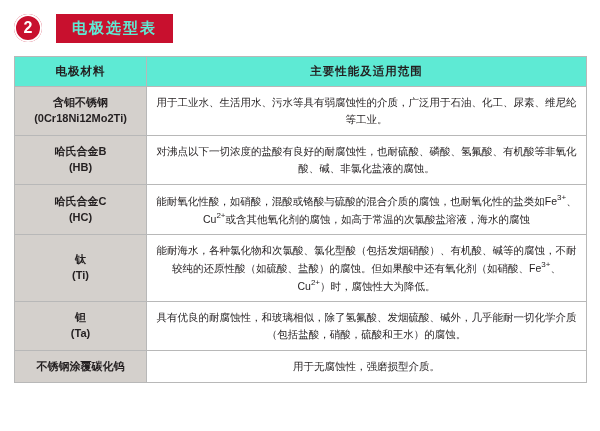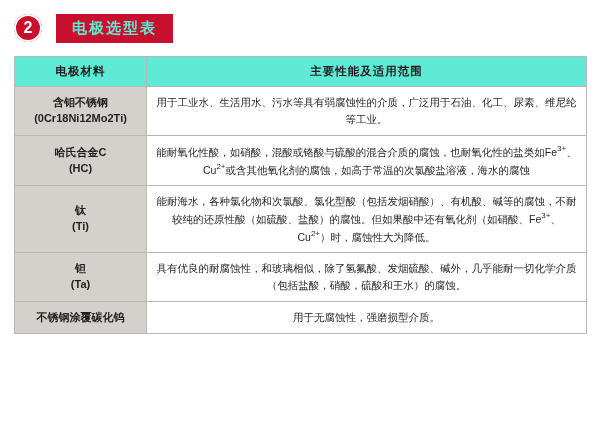--- a/index.html
+++ b/index.html
@@ -112,20 +112,24 @@
         <th>电极材料</th>
         <th>主要性能及适用范围</th>
       </tr>
     </thead>
     <tbody>
       <tr>
         <td class="mat"><span>含钼不锈钢</span><br><span>(0Cr18Ni12Mo2Ti)</span></td>
         <td class="desc">用于工业水、生活用水、污水等具有弱腐蚀性的介质，广泛用于石油、化工、尿素、维尼纶等工业。</td>
       </tr>
       <tr>
+        <td class="mat"><span>哈氏合金B</span><br><span>(HB)</span></td>
+        <td class="desc">对沸点以下一切浓度的盐酸有良好的耐腐蚀性，也耐硫酸、磷酸、氢氟酸、有机酸等非氧化酸、碱、非氯化盐液的腐蚀。</td>
+      </tr>
+      <tr>
         <td class="mat"><span>哈氏合金C</span><br><span>(HC)</span></td>
         <td class="desc">能耐氧化性酸，如硝酸，混酸或铬酸与硫酸的混合介质的腐蚀，也耐氧化性的盐类如Fe<span class="sup">3+</span>、Cu<span class="sup">2+</span>或含其他氧化剂的腐蚀，如高于常温的次氯酸盐溶液，海水的腐蚀</td>
       </tr>
       <tr>
         <td class="mat"><span>钛</span><br><span>(Ti)</span></td>
         <td class="desc">能耐海水，各种氯化物和次氯酸、氯化型酸（包括发烟硝酸）、有机酸、碱等的腐蚀，不耐较纯的还原性酸（如硫酸、盐酸）的腐蚀。但如果酸中还有氧化剂（如硝酸、Fe<span class="sup">3+</span>、Cu<span class="sup">2+</span>）时，腐蚀性大为降低。</td>
       </tr>
       <tr>
         <td class="mat"><span>钽</span><br><span>(Ta)</span></td>
         <td class="desc">具有优良的耐腐蚀性，和玻璃相似，除了氢氟酸、发烟硫酸、碱外，几乎能耐一切化学介质（包括盐酸，硝酸，硫酸和王水）的腐蚀。</td>

